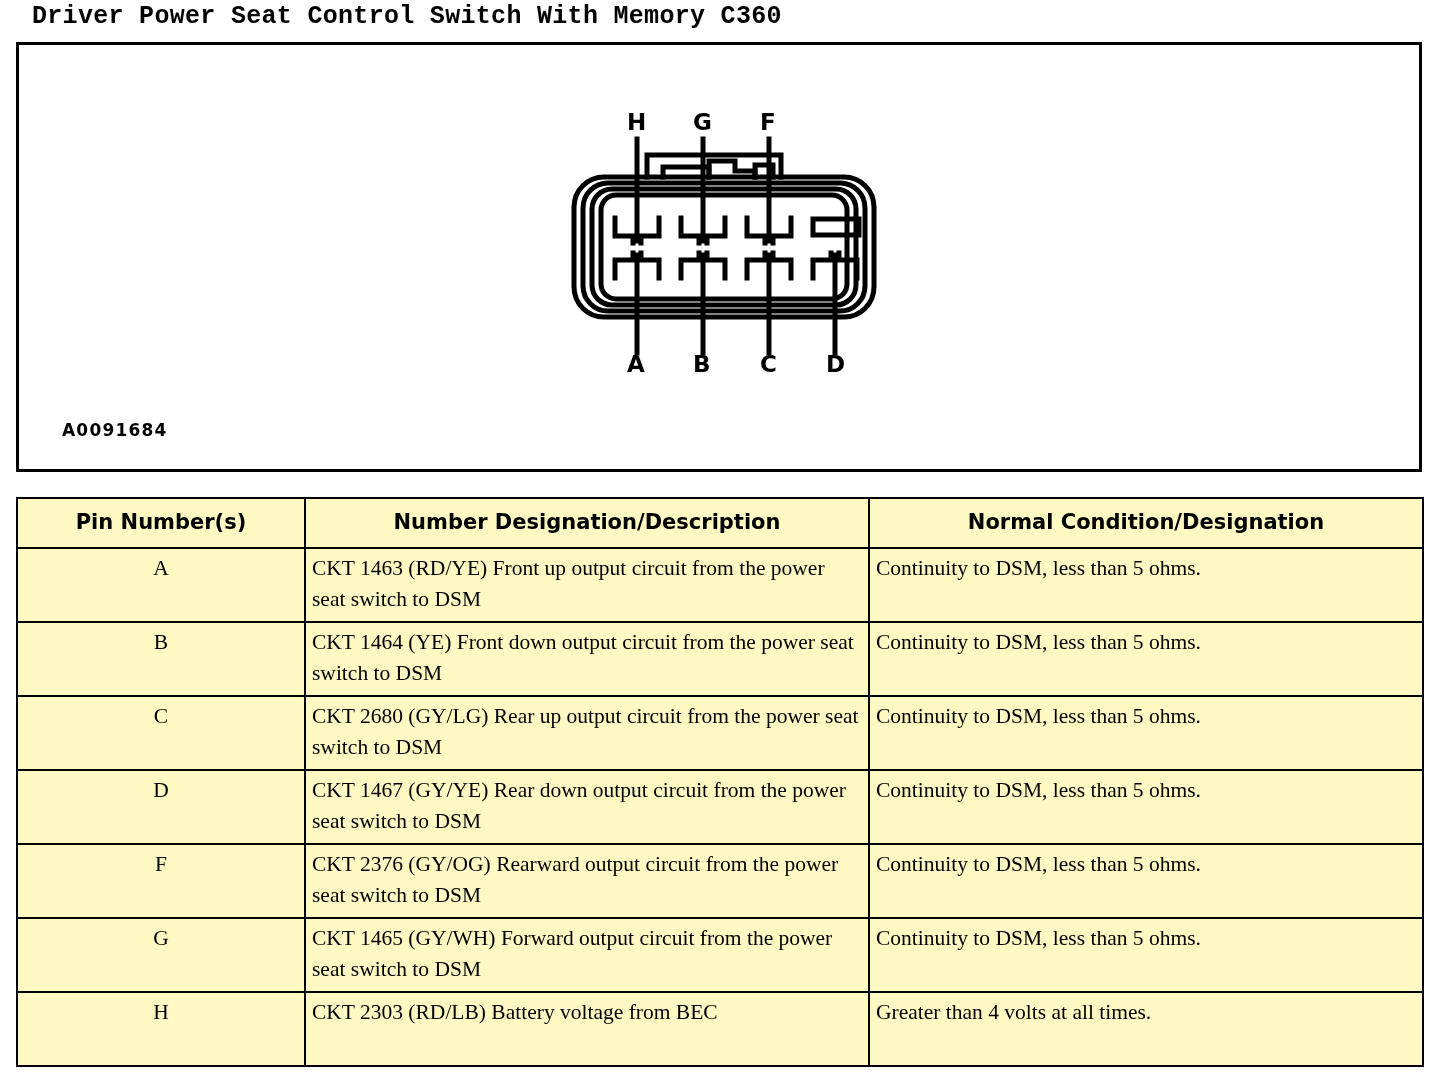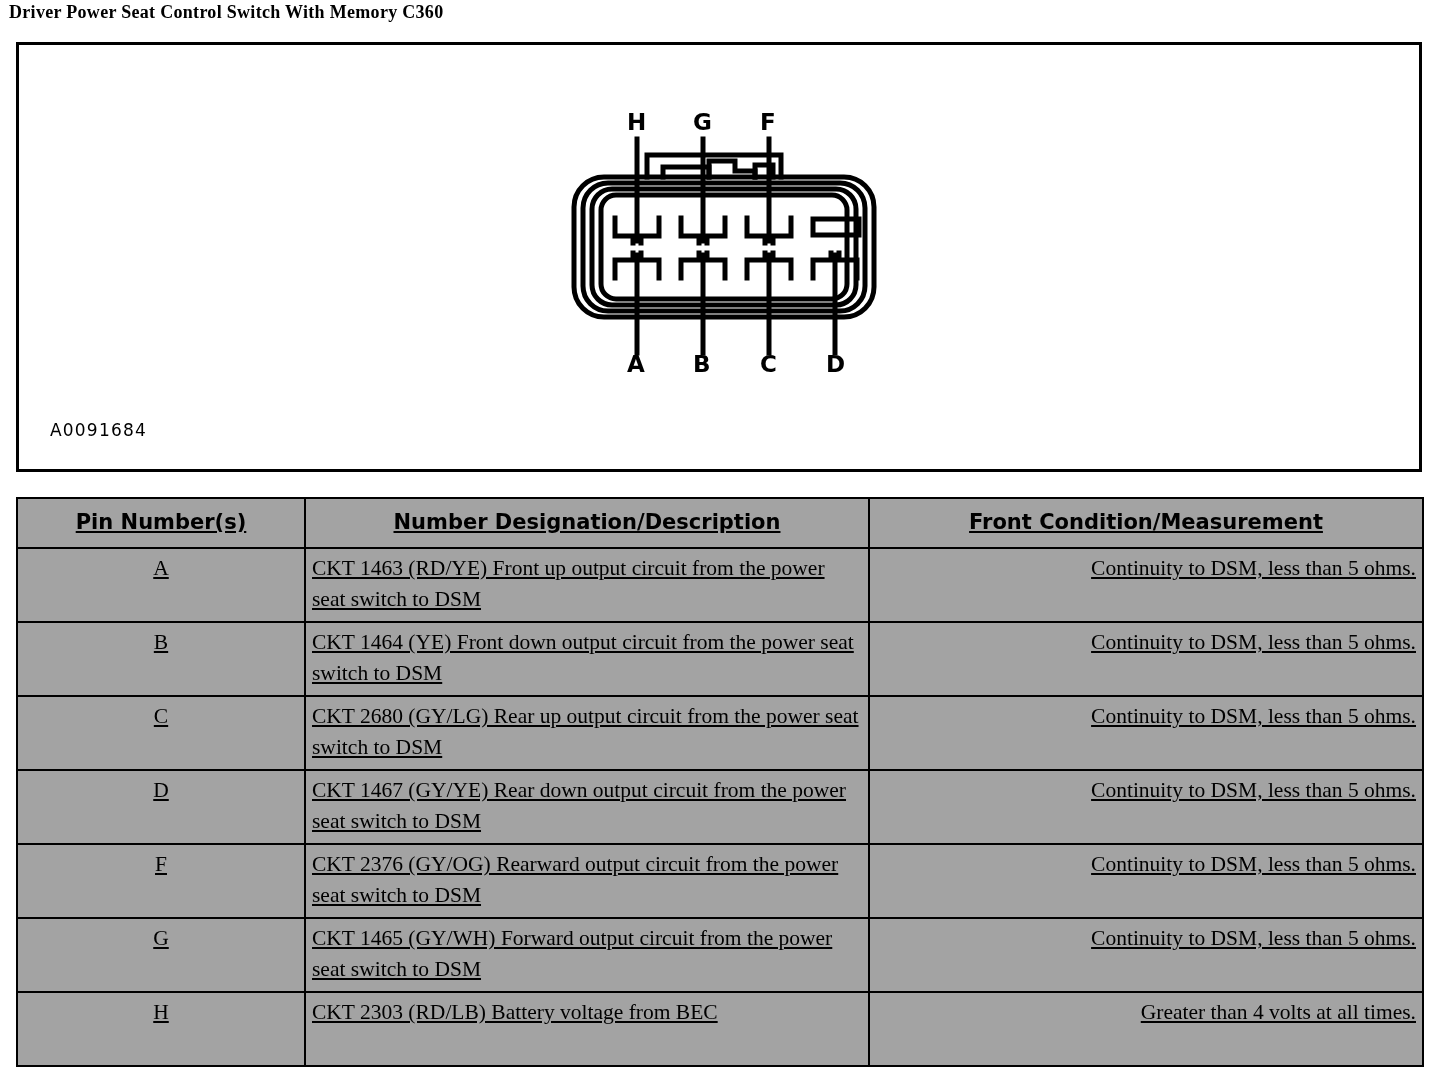--- a/index.html
+++ b/index.html
@@ -12,25 +12,25 @@
     height: 1084px;
     font-family: "Liberation Serif", "DejaVu Serif", serif;
     color: #000000;
     position: relative;
     overflow: hidden;
   }
 
   
   #doc-title {
     position: absolute;
-    left: 9px;
+    left: 32px;
     top: 2px;
-    font-family: Liberation Serif, serif;
+    font-family: Liberation Mono, monospace;
     font-weight: bold;
-    font-size: 18px;
+    font-size: 25px;
     letter-spacing: 0.3px;
     white-space: nowrap;
   }
 
   
   #diagram-panel {
     position: absolute;
     left: 16px;
     top: 42px;
     width: 1406px;
@@ -41,38 +41,37 @@
   }
   #connector-figure {
     position: absolute;
     left: 540px;
     top: 70px;
     width: 330px;
     height: 260px;
   }
   #image-code {
     position: absolute;
-    left: 31px;
+    left: 43px;
     bottom: 29px;
     font-family: "DejaVu Sans", "Liberation Sans", sans-serif;
-    font-weight: normal;
+    font-weight: bold;
     font-size: 17px;
     letter-spacing: 1.2px;
   }
 
   
   #pin-table {
     position: absolute;
     left: 16px;
     top: 497px;
     width: 1406px;
     border-collapse: collapse;
     table-layout: fixed;
-    background: #a3a3a3;
-    text-decoration: underline;
+    background: #fef9c3;
   }
   #pin-table td, #pin-table th {
     border: 2px solid #000;
     box-sizing: border-box;
     vertical-align: top;
     padding: 4px 6px 2px 6px;
   }
   #pin-table thead th {
     font-family: "DejaVu Sans", "Liberation Sans", sans-serif;
     font-weight: bold;
@@ -91,21 +90,21 @@
     line-height: 1.42;
     height: 74px;
   }
   td.cell-pin {
     text-align: center;
   }
   td.cell-desc {
     text-align: left;
   }
   td.cell-meas {
-    text-align: right;
+    text-align: left;
     padding-left: 10px;
   }
 </style>
 </head>
 <body>
 
 <div id="doc-title">Driver Power Seat Control Switch With Memory C360</div>
 
 <div id="diagram-panel">
 
@@ -162,21 +161,21 @@
 <table id="pin-table">
   <colgroup>
     <col class="col-pin">
       <col class="col-desc">
       <col class="col-meas">
   </colgroup>
   <thead>
     <tr>
       <th>Pin Number(s)</th>
       <th>Number Designation/Description</th>
-      <th>Front Condition/Measurement</th>
+      <th>Normal Condition/Designation</th>
     </tr>
   </thead>
   <tbody id="pin-table-body">
       <tr>
         <td class="cell-pin">A</td>
         <td class="cell-desc">CKT 1463 (RD/YE) Front up output circuit from the power seat switch to DSM</td>
         <td class="cell-meas">Continuity to DSM, less than 5 ohms.</td>
       </tr>
       <tr>
         <td class="cell-pin">B</td>

